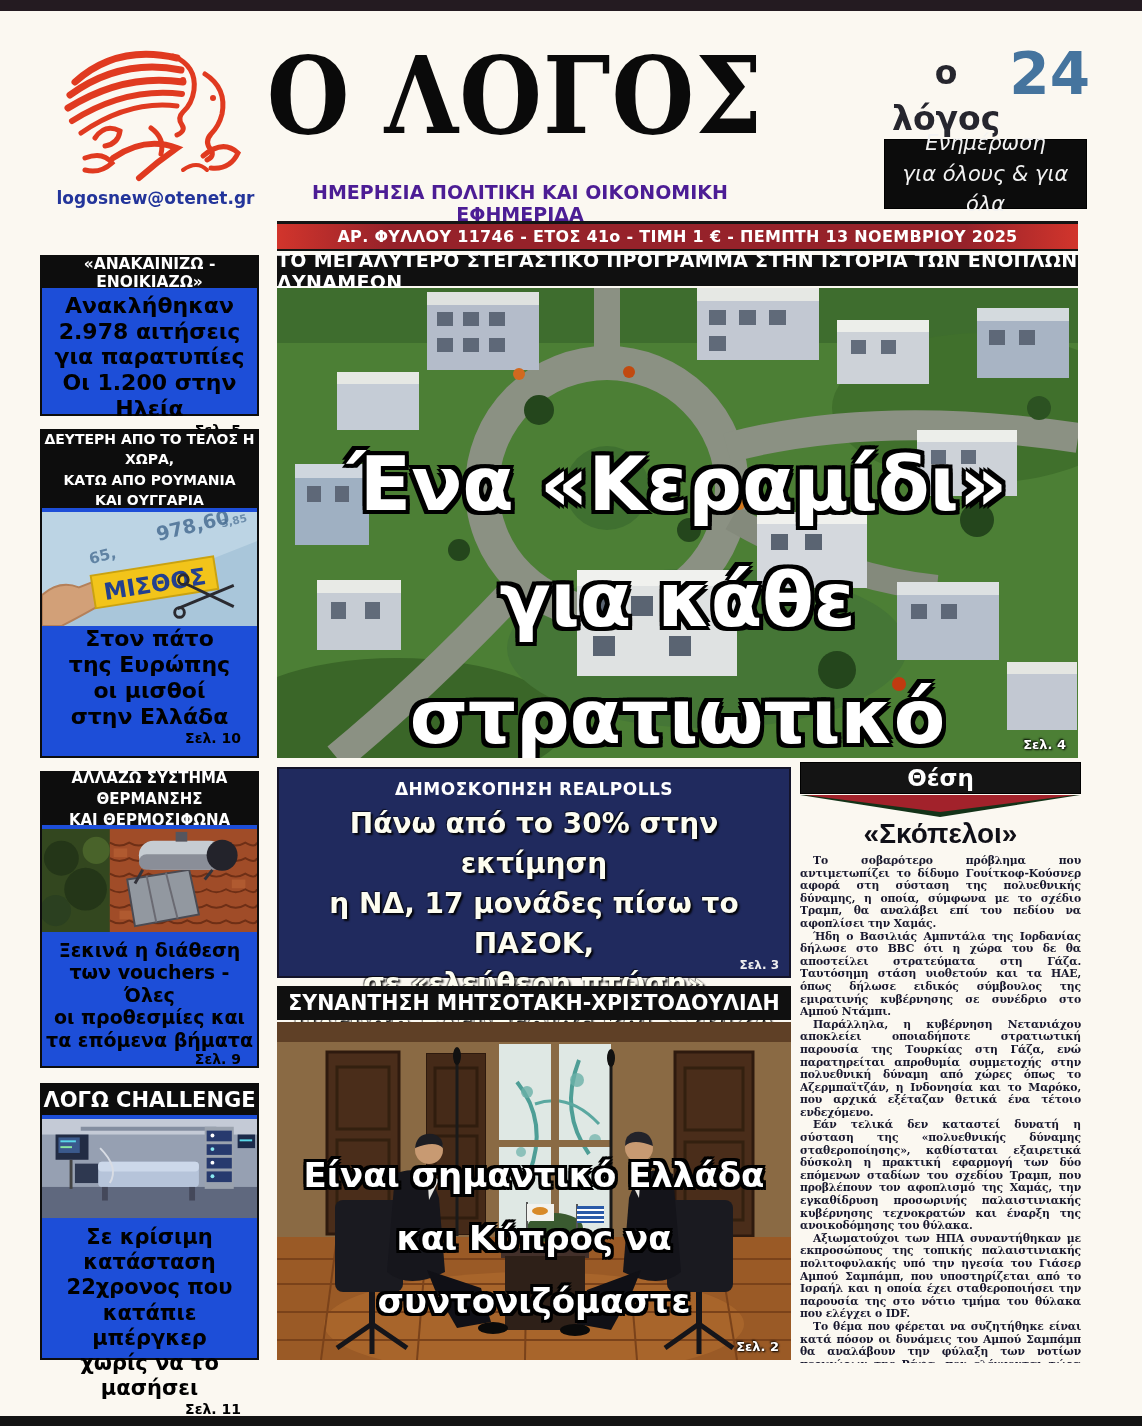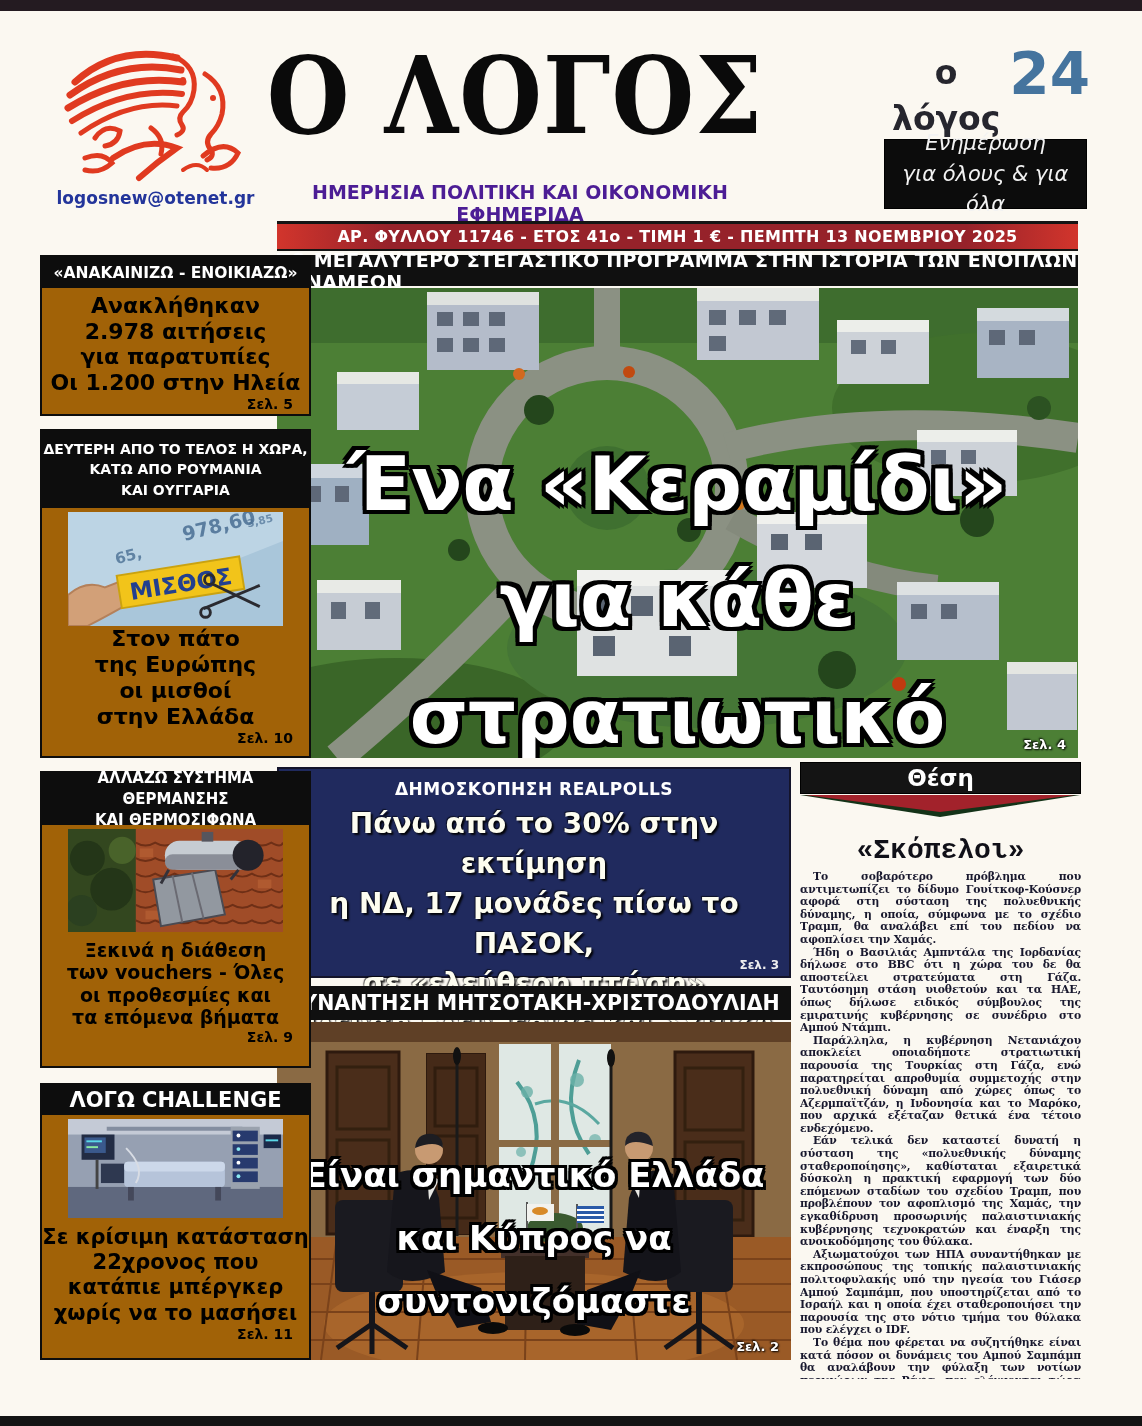--- a/index.html
+++ b/index.html
@@ -72,28 +72,28 @@
   .opinion{position:absolute;left:800px;top:762px;width:281px;}
   .opinion-header{height:30px;background:#141414;color:#fff;font-weight:bold;font-size:23px;
          display:flex;align-items:center;justify-content:center;border:1px solid #000;}
   .opinion-ribbon{position:relative;height:24px;}
   .opinion-ribbon::before{content:"";position:absolute;left:0;top:1px;width:0;height:0;
          border-left:140px solid transparent;border-right:140px solid transparent;
          border-top:22px solid #143318;}
   .opinion-ribbon::after{content:"";position:absolute;left:5px;top:1px;width:0;height:0;
          border-left:135px solid transparent;border-right:135px solid transparent;
          border-top:17px solid #a2222b;}
-  .opinion-title{margin-top:17px;text-align:center;font-family:Liberation Mono, monospace;font-weight:bold;
+  .opinion-title{margin-top:0;text-align:center;font-family:Liberation Sans, sans-serif;font-weight:bold;
          font-size:28px;color:#101018;}
   .opinion-body{margin-top:5px;height:508px;overflow:hidden;}
   .opinion-body p{margin:0;font-family:"DejaVu Serif",serif;font-weight:bold;font-size:10.8px;
          line-height:12.6px;letter-spacing:-0.15px;color:#18182e;text-align:justify;text-indent:13px;}
 
   
-  .sidebox{position:absolute;left:40px;width:271px;background:#a16207;border:2px solid #0d0d0d;
+  .sidebox{position:absolute;left:40px;width:219px;background:#1d4ed8;border:2px solid #0d0d0d;
          box-sizing:border-box;}
   .sidebox .kicker{background:#0d0d0d;color:#fff;font-weight:bold;text-align:center;display:flex;
          align-items:center;justify-content:center;white-space:pre-line;}
   .sidebox .headline{text-align:center;font-weight:bold;color:#000;white-space:pre-line;}
   .sidebox .pageref{text-align:right;font-weight:bold;font-size:14px;padding-right:16px;color:#000;}
   .sidebox .photo{display:block;margin:4px auto 0 auto;width:215px;}
   .box1{top:255px;height:161px;}
   .box1 .kicker{height:31px;font-size:15.5px;}
   .box1 .headline{font-size:22px;line-height:1.17;margin-top:5px;}
   .box2{top:429px;height:329px;}

